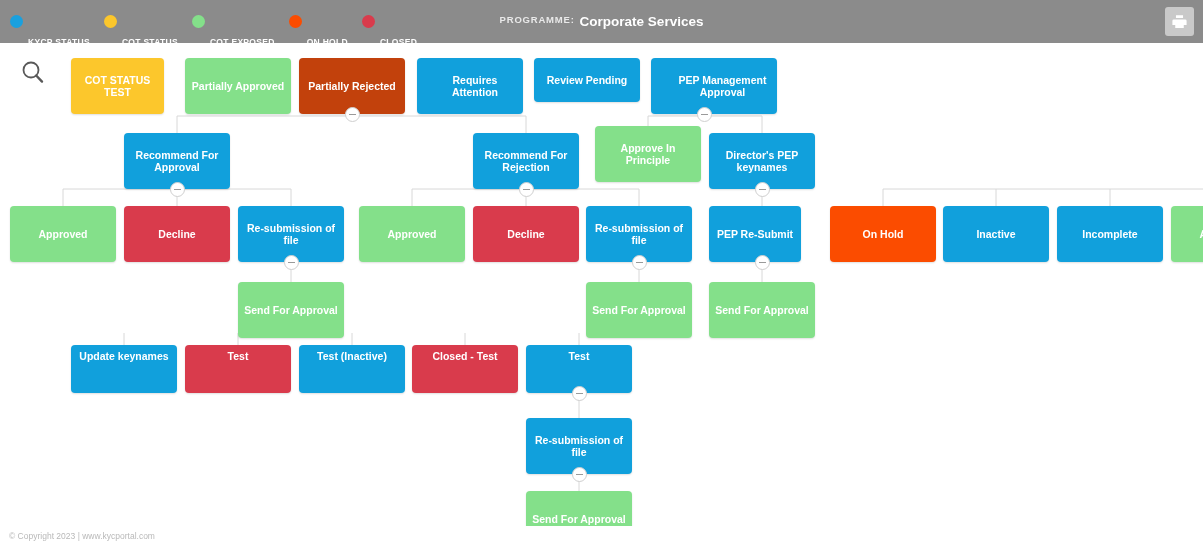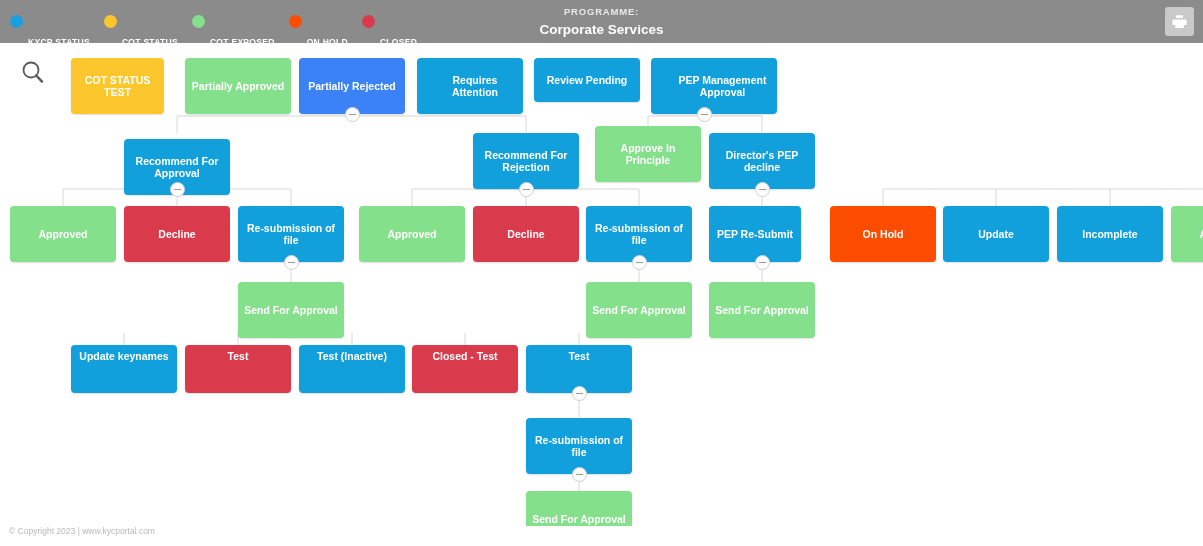--- a/index.html
+++ b/index.html
@@ -52,23 +52,22 @@
     position: absolute;
     left: 0; top: 0;
     width: 1203px; height: 43px;
     display: flex;
     align-items: center;
     justify-content: center;
     pointer-events: none;
   }
   #programme-inner {
     display: flex;
-    align-items: center;
+    align-items: flex-start;
     gap: 5px;
-    flex-direction: column;
   }
   .prog-label {
     color: #e9e9e9;
     font-size: 9.5px;
     font-weight: bold;
     letter-spacing: 0.8px;
     text-transform: uppercase;
   }
   .prog-value {
     color: #ffffff;
@@ -161,20 +160,21 @@
     background: #9a9a9a;
   }
 
   
   #footer {
     position: absolute;
     left: 0; bottom: 0;
     width: 1203px; height: 20px;
     background: #ffffff;
     display: flex;
+    align-items: center;
   }
   #footer-text {
     color: #b9b9b9;
     font-size: 8.5px;
     padding-left: 9px;
   }
 </style>
 </head>
 <body>
 
@@ -269,47 +269,47 @@
       <line x1="579" y1="290" x2="579" y2="302" stroke="#D8D8D8" stroke-width="1"></line>
     </svg>
 
   <div id="nodes">
       <div class="node" style="left: 71px; top: 15px; width: 93px; height: 56px; background: rgb(252, 199, 44);">
         <span class="node-label">COT STATUS TEST</span>
       </div>
       <div class="node" style="left: 185px; top: 15px; width: 106px; height: 56px; background: rgb(132, 224, 138);">
         <span class="node-label">Partially Approved</span>
       </div>
-      <div class="node" style="left: 299px; top: 15px; width: 106px; height: 56px; background: #3b82f6;">
+      <div class="node" style="left: 299px; top: 15px; width: 106px; height: 56px; background: #c2410c;">
         <span class="node-label">Partially Rejected</span>
       </div>
       <div class="toggle" style="left: 344.5px; top: 63.5px;"></div>
       <div class="node" style="left: 417px; top: 15px; width: 106px; height: 56px; background: rgb(17, 160, 220); padding-left: 16px;">
         <span class="node-label">Requires Attention</span>
       </div>
       <div class="node" style="left: 534px; top: 15px; width: 106px; height: 44px; background: rgb(17, 160, 220);">
         <span class="node-label">Review Pending</span>
       </div>
       <div class="node" style="left: 651px; top: 15px; width: 126px; height: 56px; background: rgb(17, 160, 220); padding-left: 23px;">
         <span class="node-label">PEP Management Approval</span>
       </div>
       <div class="toggle" style="left: 696.5px; top: 63.5px;"></div>
-      <div class="node" style="left: 124px; top: 90px; width: 106px; height: 56px; background: rgb(17, 160, 220); margin-top: 6px;">
+      <div class="node" style="left: 124px; top: 90px; width: 106px; height: 56px; background: rgb(17, 160, 220);">
         <span class="node-label">Recommend For Approval</span>
       </div>
       <div class="toggle" style="left: 169.5px; top: 138.5px;"></div>
       <div class="node" style="left: 473px; top: 90px; width: 106px; height: 56px; background: rgb(17, 160, 220);">
         <span class="node-label">Recommend For Rejection</span>
       </div>
       <div class="toggle" style="left: 518.5px; top: 138.5px;"></div>
       <div class="node" style="left: 595px; top: 83px; width: 106px; height: 56px; background: rgb(132, 224, 138);">
         <span class="node-label">Approve In Principle</span>
       </div>
       <div class="node" style="left: 709px; top: 90px; width: 106px; height: 56px; background: rgb(17, 160, 220);">
-        <span class="node-label">Director's PEP decline</span>
+        <span class="node-label">Director's PEP keynames</span>
       </div>
       <div class="toggle" style="left: 754.5px; top: 138.5px;"></div>
       <div class="node" style="left: 10px; top: 163px; width: 106px; height: 56px; background: rgb(132, 224, 138);">
         <span class="node-label">Approved</span>
       </div>
       <div class="node" style="left: 124px; top: 163px; width: 106px; height: 56px; background: rgb(217, 59, 76);">
         <span class="node-label">Decline</span>
       </div>
       <div class="node" style="left: 238px; top: 163px; width: 106px; height: 56px; background: rgb(17, 160, 220);">
         <span class="node-label">Re-submission of file</span>
@@ -326,21 +326,21 @@
       </div>
       <div class="toggle" style="left: 631.5px; top: 211.5px;"></div>
       <div class="node" style="left: 709px; top: 163px; width: 92px; height: 56px; background: rgb(17, 160, 220);">
         <span class="node-label">PEP Re-Submit</span>
       </div>
       <div class="toggle" style="left: 754.5px; top: 211.5px;"></div>
       <div class="node" style="left: 830px; top: 163px; width: 106px; height: 56px; background: rgb(251, 76, 0);">
         <span class="node-label">On Hold</span>
       </div>
       <div class="node" style="left: 943px; top: 163px; width: 106px; height: 56px; background: rgb(17, 160, 220);">
-        <span class="node-label">Update</span>
+        <span class="node-label">Inactive</span>
       </div>
       <div class="node" style="left: 1057px; top: 163px; width: 106px; height: 56px; background: rgb(17, 160, 220);">
         <span class="node-label">Incomplete</span>
       </div>
       <div class="node" style="left: 1171px; top: 163px; width: 106px; height: 56px; background: rgb(132, 224, 138);">
         <span class="node-label">Approved</span>
       </div>
       <div class="node" style="left: 238px; top: 239px; width: 106px; height: 56px; background: rgb(132, 224, 138);">
         <span class="node-label">Send For Approval</span>
       </div>

